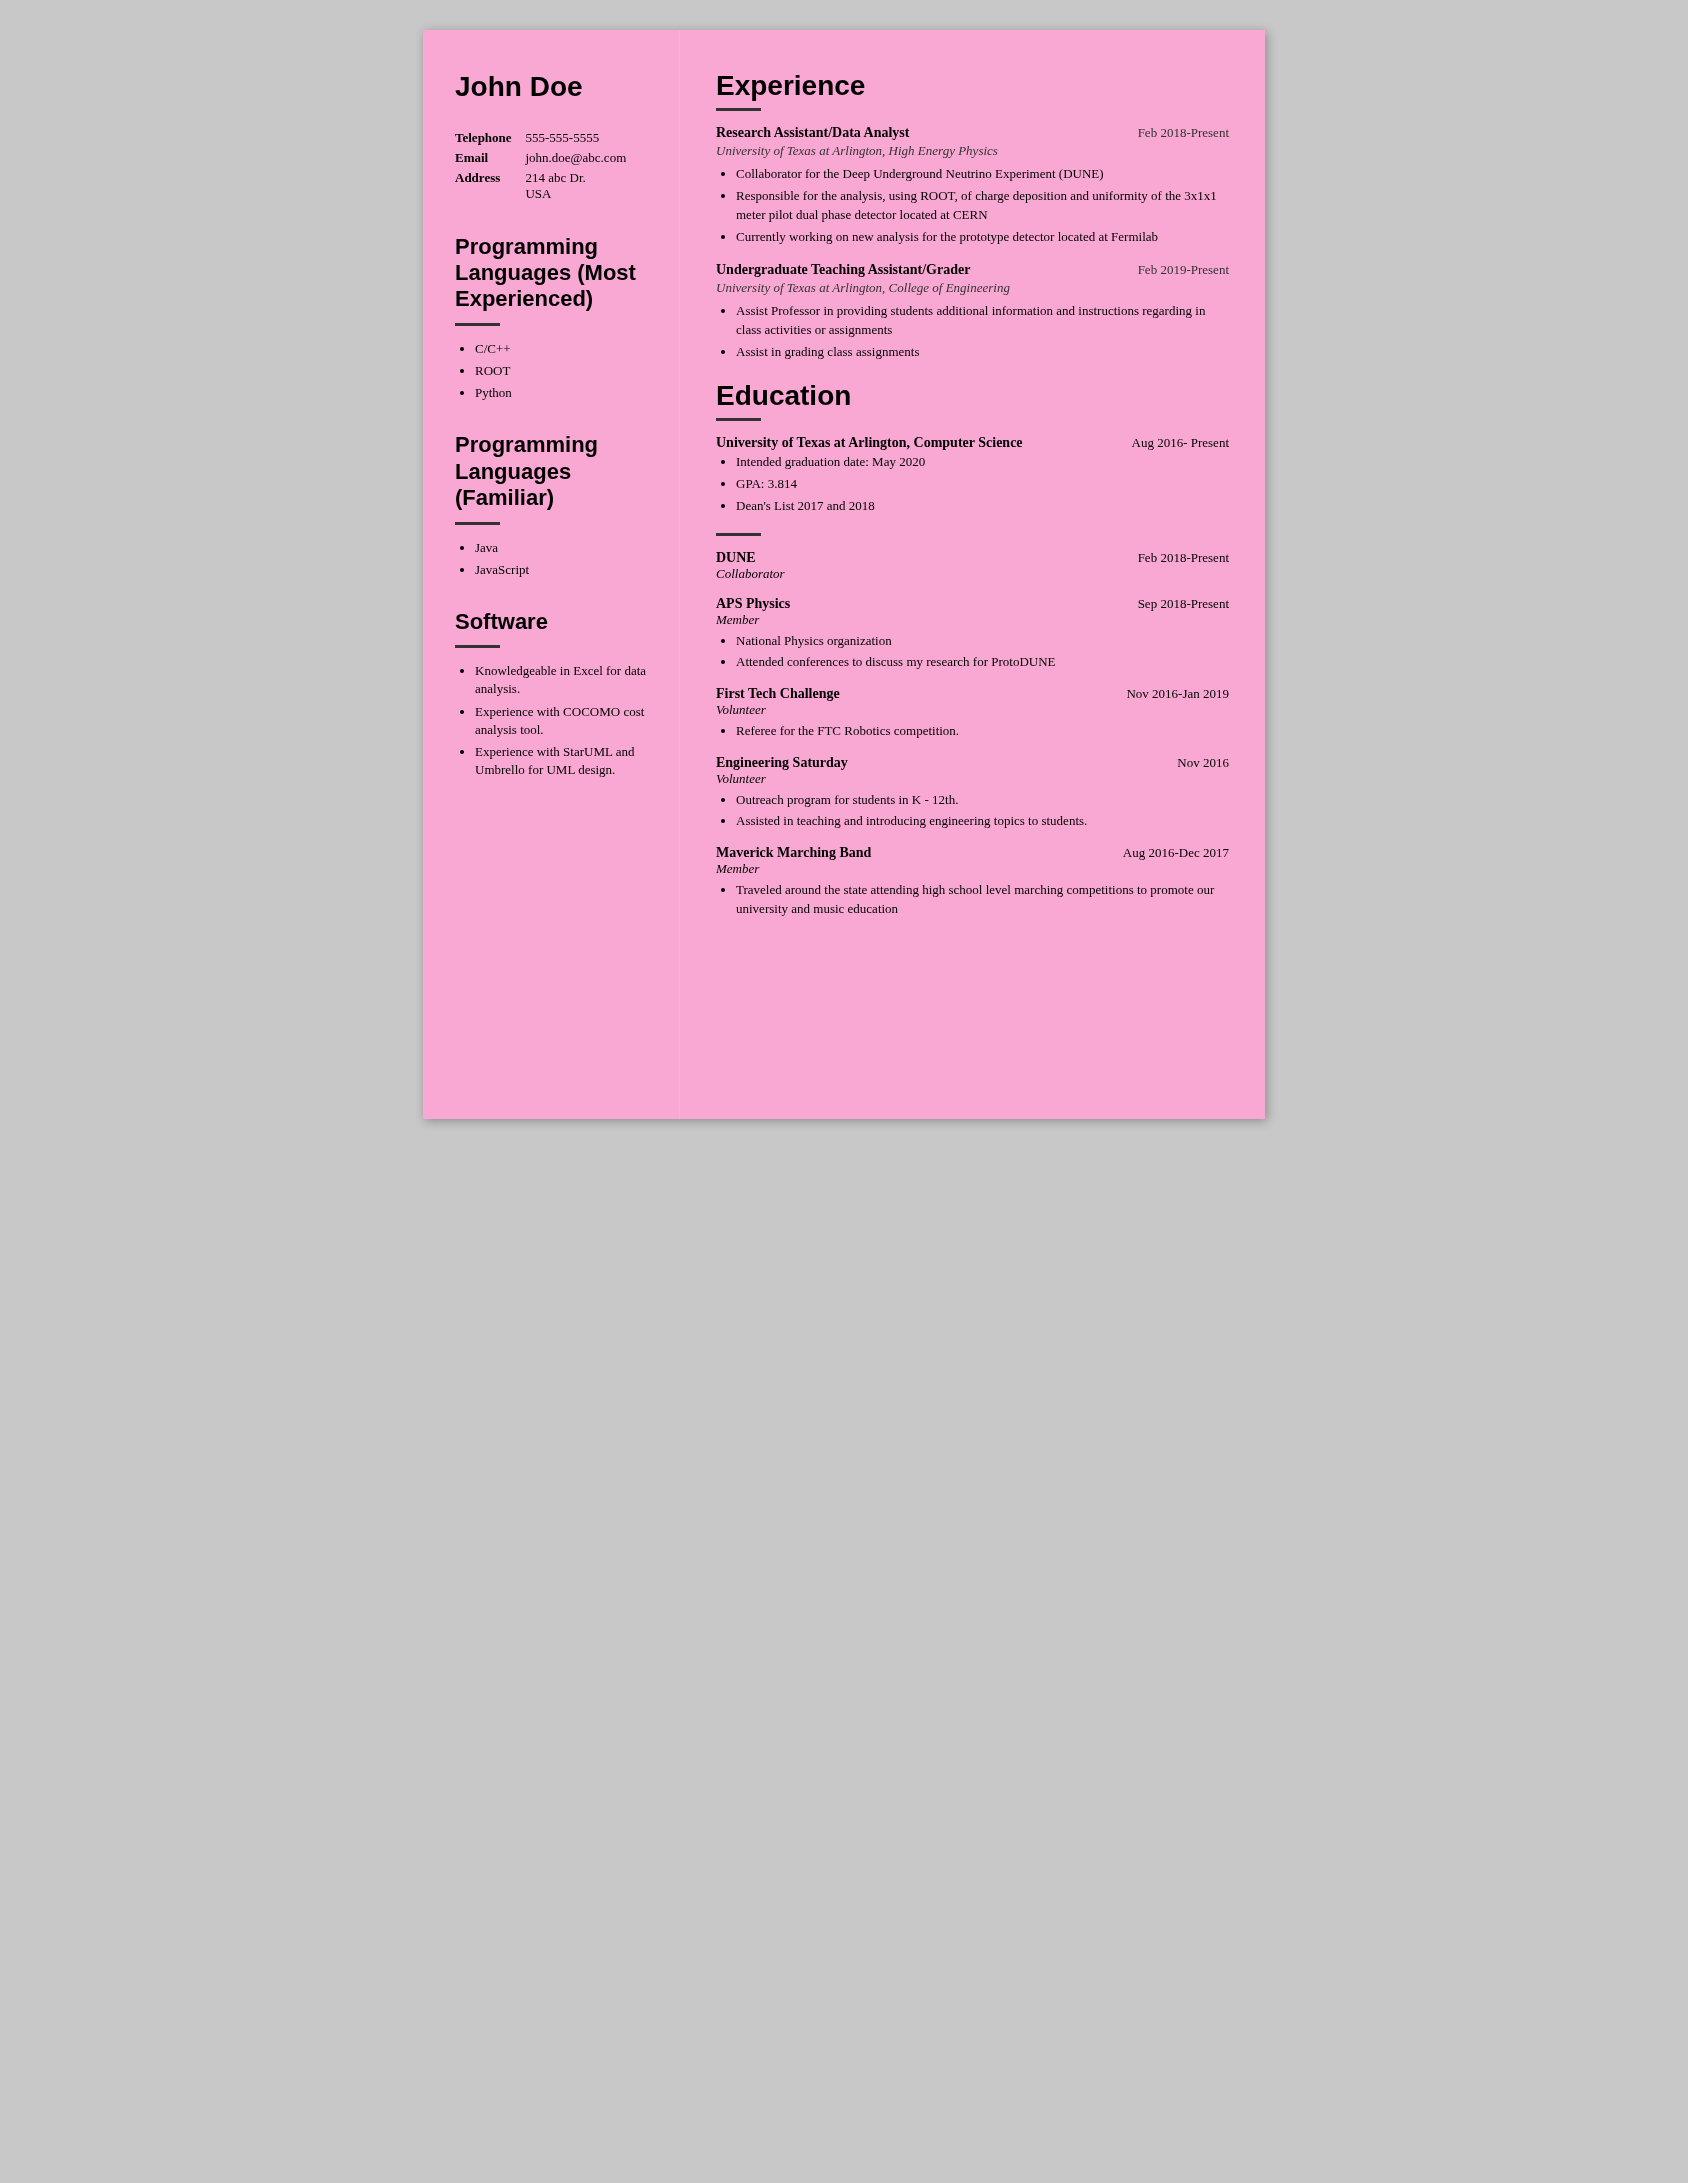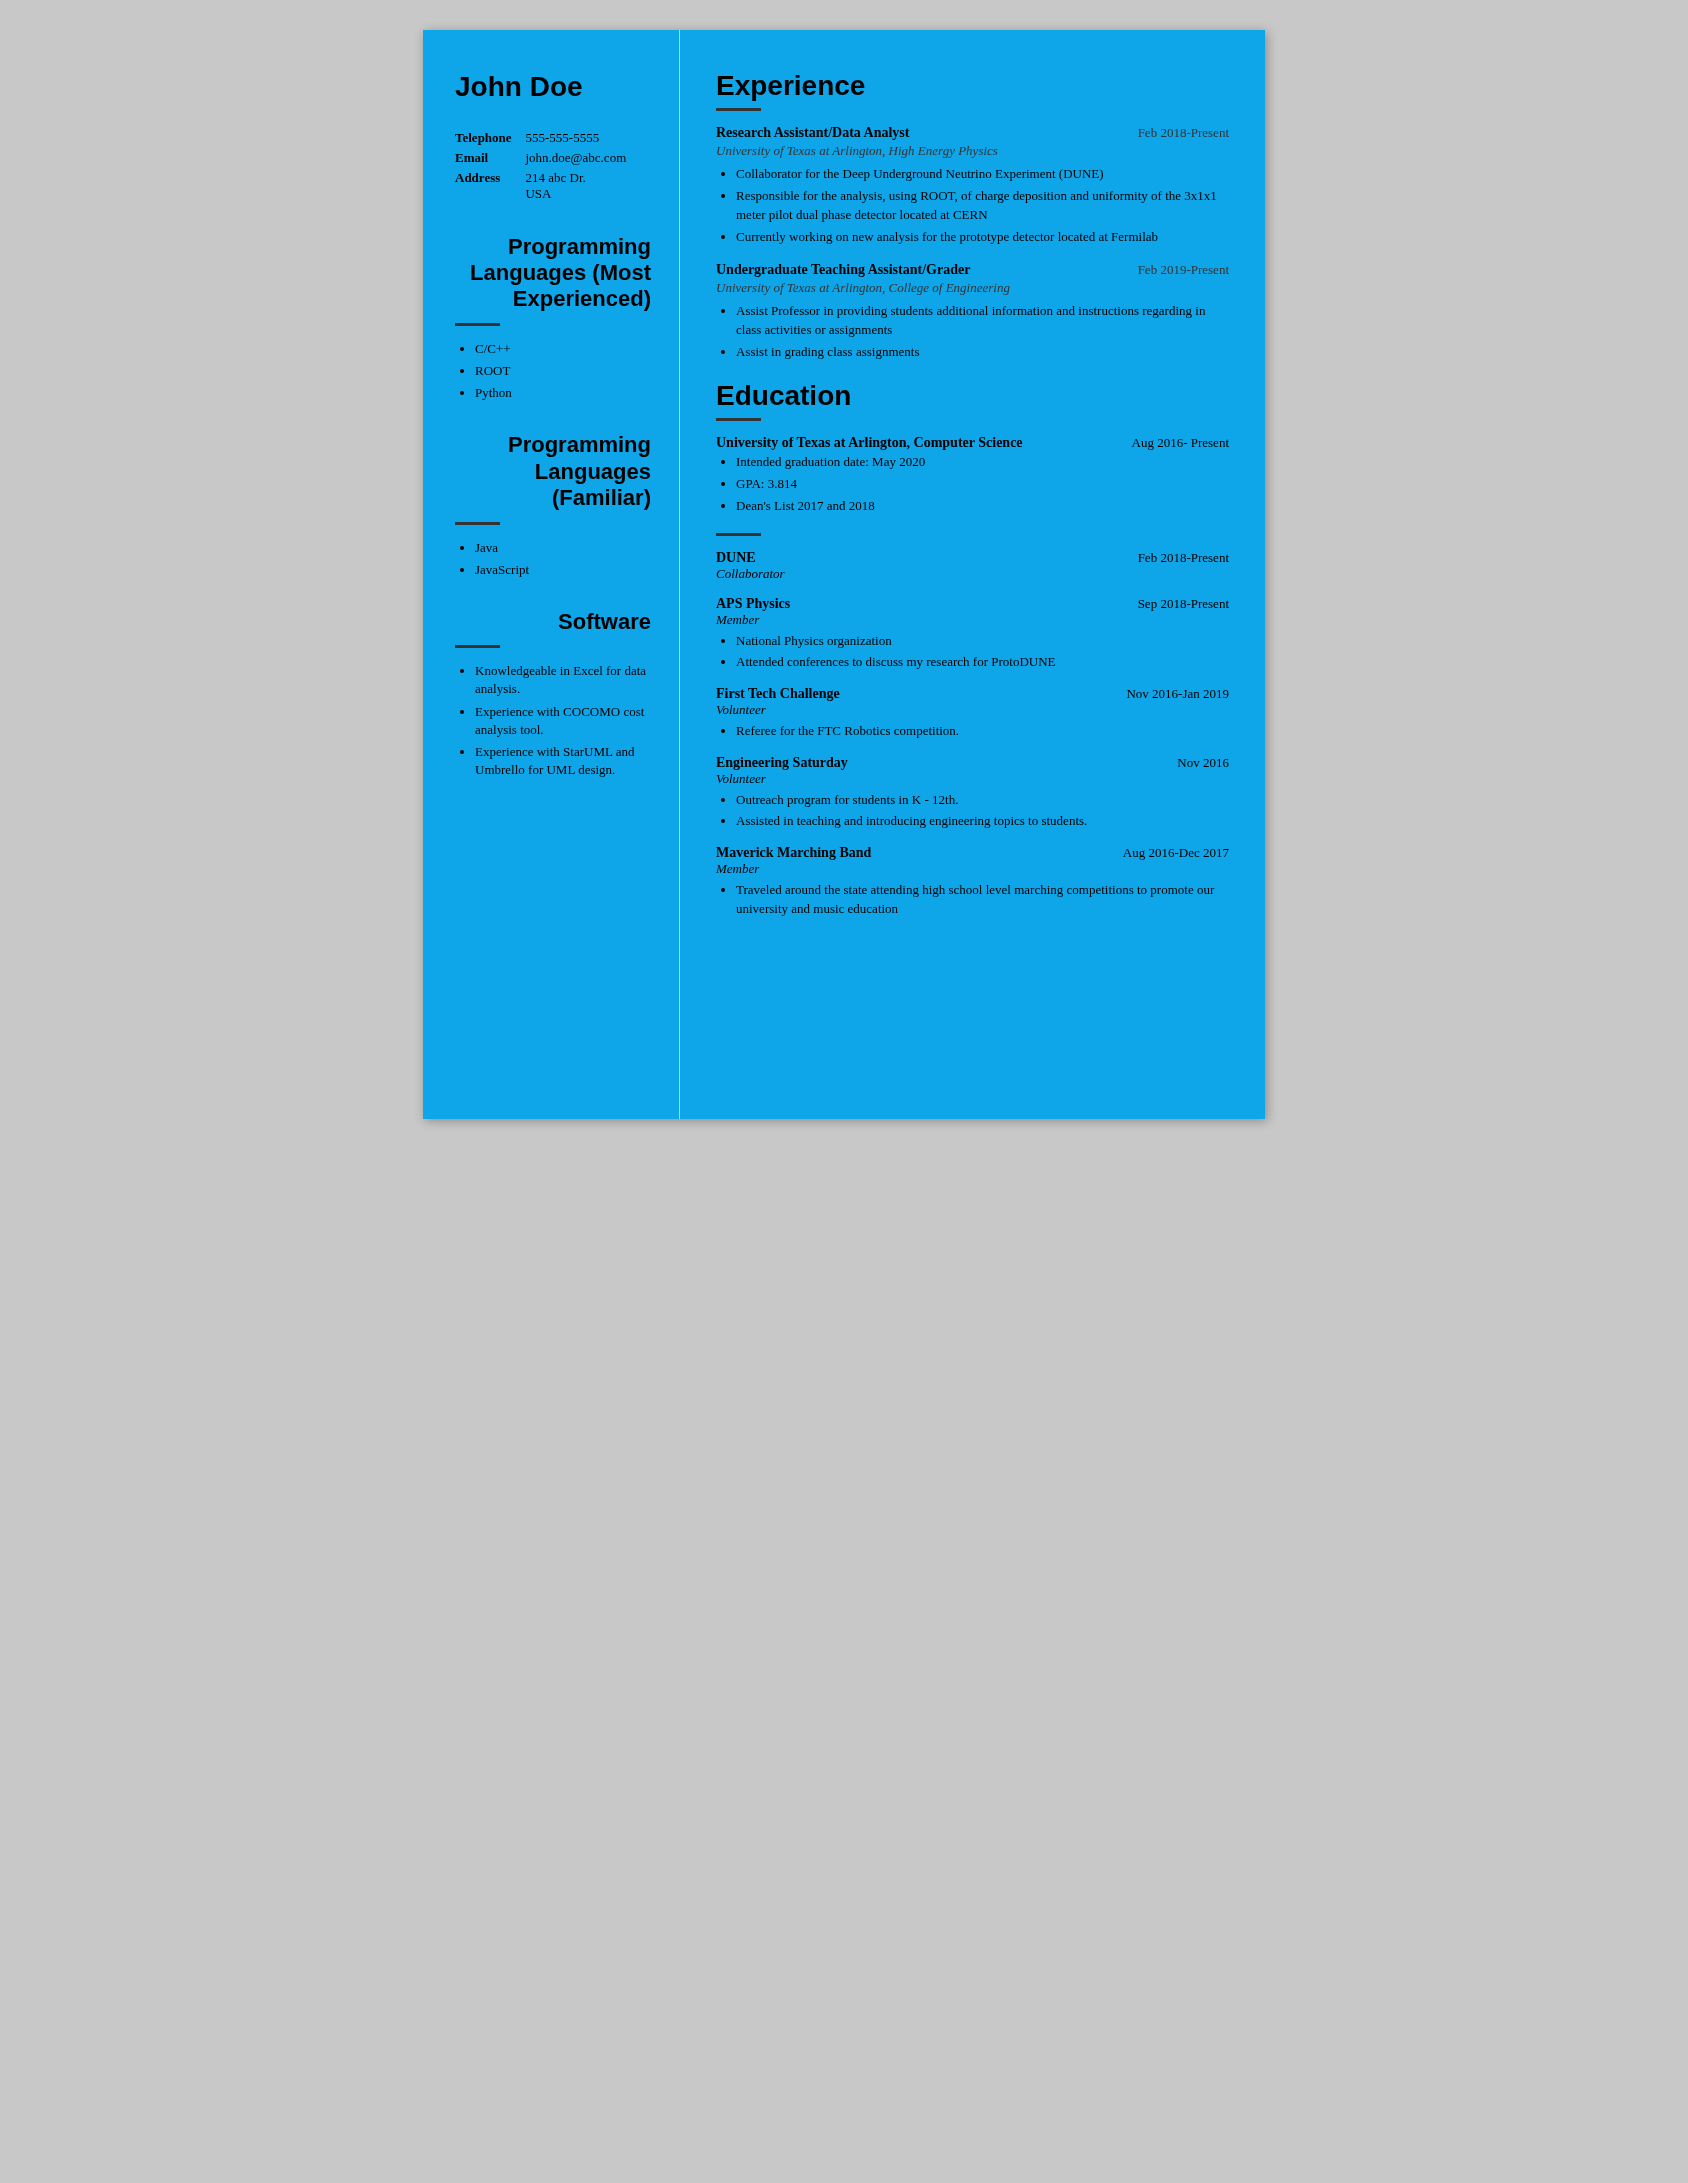--- a/index.html
+++ b/index.html
@@ -11,21 +11,21 @@
     body {
       background: #c8c8c8;
       display: flex;
       justify-content: center;
       align-items: flex-start;
       padding: 30px;
       font-family: 'Times New Roman', Times, serif;
     }
 
     .resume-page {
-      background: #0ea5e9;
+      background: #f9a8d4;
       width: 842px;
       min-height: 1089px;
       display: flex;
       flex-direction: row;
       box-shadow: 2px 2px 10px rgba(0,0,0,0.3);
     }
 
     
     .left-col {
       width: 257px;
@@ -63,21 +63,20 @@
       white-space: nowrap;
     }
 
     .section-title-left {
       font-size: 22px;
       font-weight: bold;
       font-family: Arial, sans-serif;
       line-height: 1.2;
       margin-bottom: 10px;
       margin-top: 30px;
-      text-align: right;
     }
 
     .section-divider {
       width: 45px;
       height: 3px;
       background: #333;
       margin-bottom: 14px;
     }
 
     .bullet-list {

